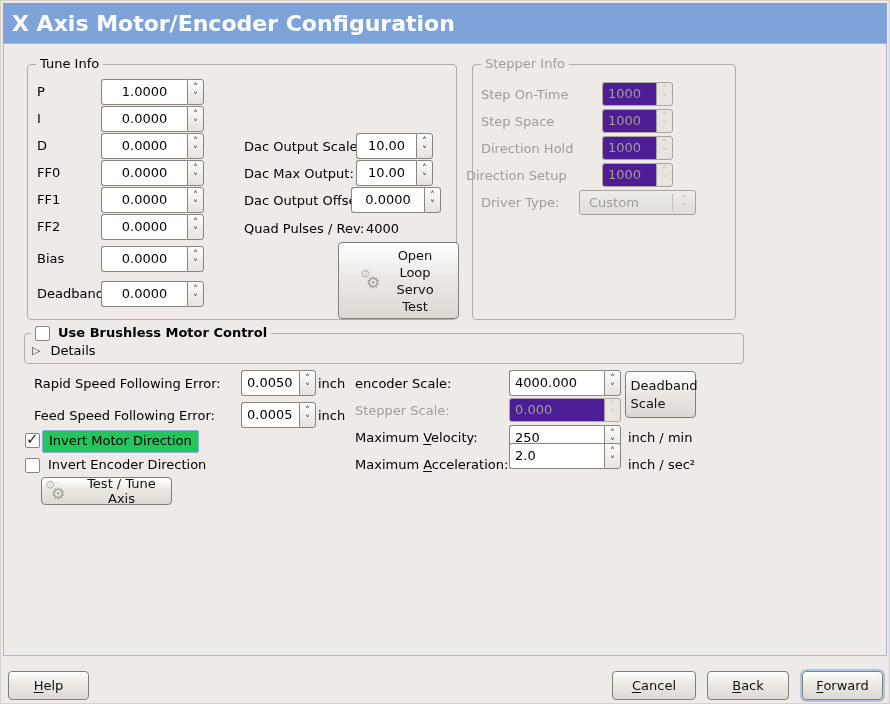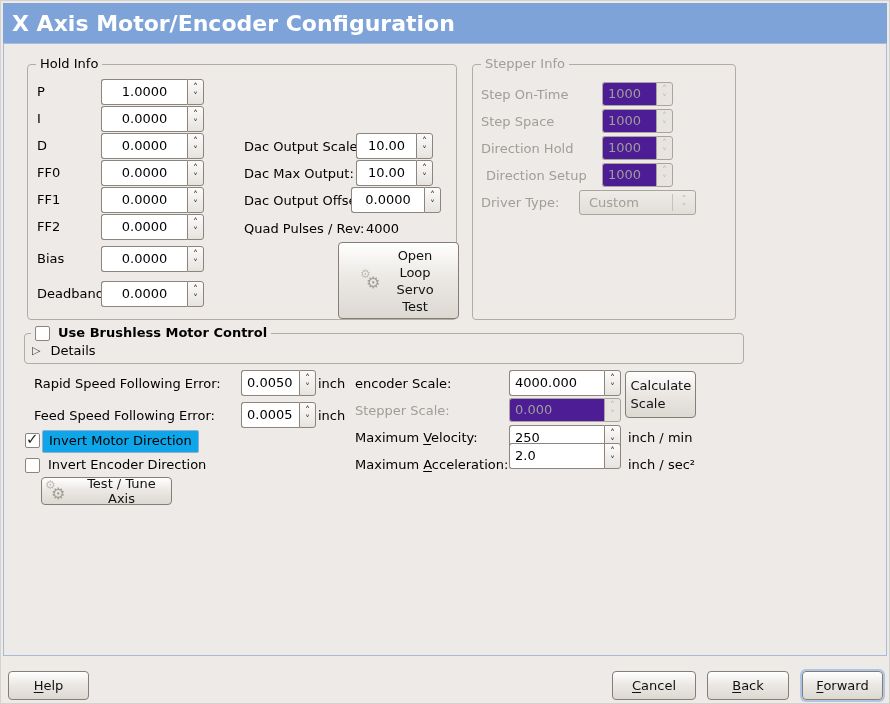--- a/index.html
+++ b/index.html
@@ -29,21 +29,21 @@
   .btn{position:absolute;box-sizing:border-box;border:1px solid #847e76;border-radius:4px;
     background:linear-gradient(#ffffff,#ece9e5 45%,#dcd8d2);font-size:13px;color:#111;
     display:flex;align-items:center;justify-content:center;text-align:center;}
   .btn.focus{box-shadow:0 0 0 2px #afc5e4;}
   .btn .multi{display:block;width:46px;line-height:17px;}
   .btn .clc{display:block;width:62px;line-height:18px;text-align:left;padding-left:2px;}
   
   .cb{position:absolute;width:15px;height:15px;box-sizing:border-box;border:1px solid #8b857e;border-radius:2px;background:#fff;}
   .cb .mark{position:absolute;left:0px;top:-4px;font-size:15px;font-weight:bold;color:#1e1e1e;display:none;}
   .cb.checked .mark{display:block;}
-  .hl{background:#0ea5e9;border:1px solid #92add1;border-radius:2px;padding:1px 6px 2px 6px;}
+  .hl{background:#22c55e;border:1px solid #92add1;border-radius:2px;padding:1px 6px 2px 6px;}
   
   .combo{position:absolute;box-sizing:border-box;height:25px;border:1px solid #aba49d;border-radius:3px;
     background:linear-gradient(#eeece9,#e1ded9);display:flex;align-items:center;}
   .combo .val{flex:1;padding:0 9px;font-size:13px;color:#a19d98;}
   .combo .sep{width:1px;height:17px;background:#c6c1bb;}
   .combo .arr{width:22px;display:flex;flex-direction:column;align-items:center;color:#b2aea8;}
   .combo .arr i{font-style:normal;font-size:9px;line-height:8px;height:8px;}
   
   .gears{position:relative;width:26px;height:26px;flex:none;}
   .gears .gear-a{position:absolute;left:1px;top:0;font-size:12px;line-height:12px;color:#c2beb6;}
@@ -53,21 +53,21 @@
 </style>
 </head>
 <body>
 
 <div class="win">
   <div class="titlebar">X Axis Motor/Encoder Configuration</div>
 
   <div class="content">
 
     <div class="frame" style="left:23px;top:20px;width:430px;height:256px;">
-      <span class="legend">Hold Info</span>
+      <span class="legend">Tune Info</span>
     </div>
     <span class="lbl" style="left:33px;top:39px;">P</span>
     <div class="spin center" style="left:97px;top:35px;">
       <span class="entry" style="width:86px;">1.0000</span>
       <span class="arrows">
           <i class="up">˄</i>
           <i class="dn">˅</i>
         </span>
     </div>
     <span class="lbl" style="left:33px;top:66px;">I</span>
@@ -182,21 +182,21 @@
         </span>
     </div>
     <span class="lbl dis-t" style="left:477px;top:96px;">Direction Hold</span>
     <div class="spin dis h24" style="left:598px;top:92px;">
       <span class="entry" style="width:54px;">1000</span>
       <span class="arrows">
           <i class="up">˄</i>
           <i class="dn">˅</i>
         </span>
     </div>
-    <span class="lbl dis-t" style="left:462px;top:123px;margin-left:20px;">Direction Setup</span>
+    <span class="lbl dis-t" style="left:462px;top:123px;">Direction Setup</span>
     <div class="spin dis h24" style="left:598px;top:119px;">
       <span class="entry" style="width:54px;">1000</span>
       <span class="arrows">
           <i class="up">˄</i>
           <i class="dn">˅</i>
         </span>
     </div>
     <span class="lbl dis-t" style="left:477px;top:150px;">Driver Type:</span>
     <div class="combo" style="left:575px;top:146px;width:117px;">
       <span class="val">Custom</span>
@@ -240,21 +240,21 @@
 
     <span class="lbl" style="left:351px;top:331px;">encoder Scale:</span>
     <div class="spin" style="left:505px;top:326px;">
       <span class="entry" style="width:95px;">4000.000</span>
       <span class="arrows">
           <i class="up">˄</i>
           <i class="dn">˅</i>
         </span>
     </div>
     <div class="btn" style="left:621px;top:327px;width:71px;height:47px;">
-      <span class="clc">Calculate Scale</span>
+      <span class="clc">Deadband Scale</span>
     </div>
 
     <span class="lbl dis-t" style="left:351px;top:358px;">Stepper Scale:</span>
     <div class="spin dis h24" style="left:505px;top:354px;">
       <span class="entry" style="width:95px;">0.000</span>
       <span class="arrows">
           <i class="up">˄</i>
           <i class="dn">˅</i>
         </span>
     </div>

